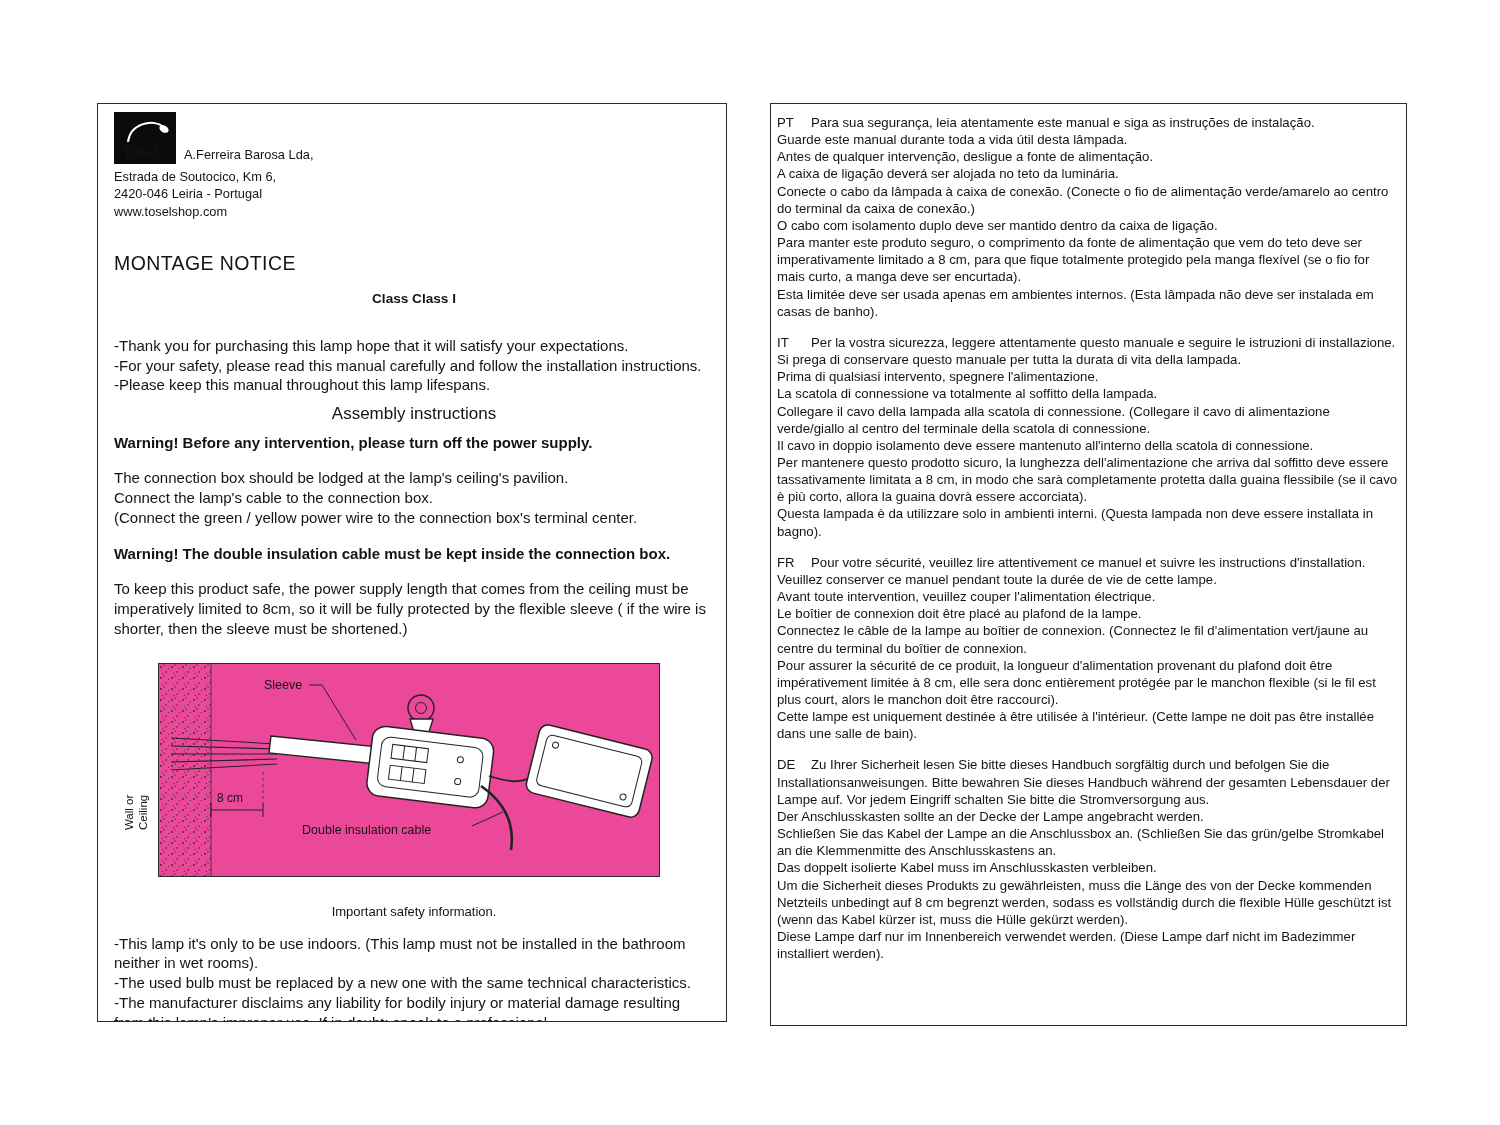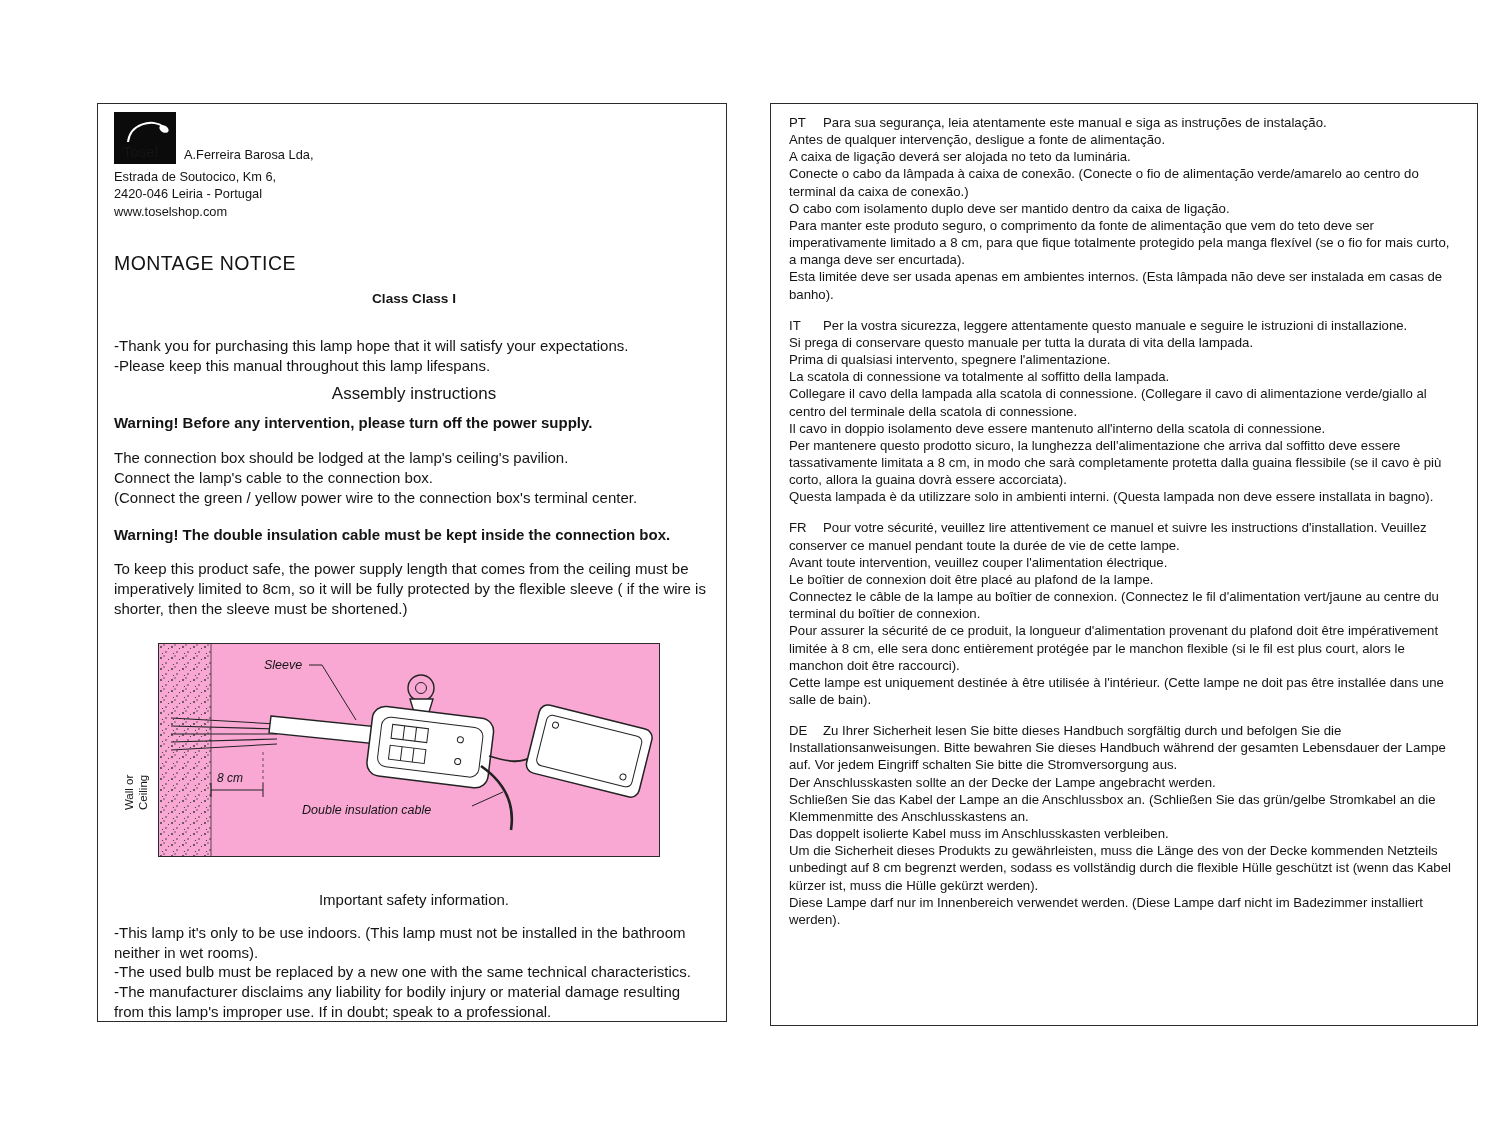--- a/index.html
+++ b/index.html
@@ -1,21 +1,21 @@
 <!DOCTYPE html>
 <html><head>
 <meta charset="utf-8">
 <style>
   * { margin:0; padding:0; box-sizing:border-box; }
   html,body { width:1500px; height:1125px; background:#ffffff; }
   body { font-family:"Liberation Sans", sans-serif; color:#141414; position:relative; }
 
   .panel { position:absolute; border:1px solid #2b2b2b; background:#fff; overflow:hidden; }
   .panel-left  { left:97px;  top:103px; width:630px; height:919px; padding:8px 12px 10px 16px; }
-  .panel-right { left:770px; top:103px; width:708px; height:923px; padding:10px 18px; }
+  .panel-right { left:770px; top:103px; width:637px; height:923px; padding:10px 6px; }
 
   
   .brand-row { display:flex; align-items:flex-end; gap:8px; }
   .logo-box { width:62px; height:52px; background:#0b0b0b; display:block; }
   .company-name { font-size:12.8px; padding-bottom:2px; }
   .address { font-size:12.8px; line-height:1.35; margin-top:4px; }
 
   .doc-title { font-size:19.5px; letter-spacing:0.4px; margin-top:32px; }
   .doc-subtitle { text-align:center; font-size:13.6px; font-weight:bold; margin-top:16px; }
 
@@ -23,25 +23,25 @@
   .intro { margin-top:30px; }
   .section-heading { text-align:center; font-size:17px; margin-top:9px; }
   .bold-line { font-size:15px; line-height:1.32; font-weight:bold; }
   .warning-1 { margin-top:9px; }
   .connection { margin-top:15px; }
   .warning-2 { margin-top:17px; }
   .safety-para { margin-top:15px; width:592px; }
 
   
   .diagram-wrap { position:relative; margin-top:24px; padding-left:44px; height:216px; }
-  .diagram-box { width:502px; height:214px; border:1px solid #2b2b2b; position:relative; background:#f9a8d4;font-style:italic; }
+  .diagram-box { width:502px; height:214px; border:1px solid #2b2b2b; position:relative; background:#ec4899; }
   .wall-label { position:absolute; left:-6px; bottom:52px; width:56px; text-align:center;
                 font-size:11.5px; line-height:1.25; transform:rotate(-90deg); transform-origin:center; }
 
-  .safety-heading { margin-top:32px; font-size:15px; }
+  .safety-heading { margin-top:25px; font-size:13px; }
   .safety-list { margin-top:15px; width:600px; }
 
   
   .lang-section { font-size:13.2px; line-height:1.3; margin-bottom:14px; }
   .lang-code { display:inline-block; min-width:20px; margin-right:14px; }
 
   svg text { font-family:"Liberation Sans", sans-serif; fill:#141414; }
 </style>
 </head>
 <body>
@@ -61,20 +61,21 @@
     <div>Estrada de Soutocico, Km 6,</div>
     <div>2420-046 Leiria - Portugal</div>
     <div>www.toselshop.com</div>
   </div>
 
   <div class="doc-title">MONTAGE NOTICE</div>
   <div class="doc-subtitle">Class Class I</div>
 
   <div class="body-text intro">
       <div>-Thank you for purchasing this lamp hope that it will satisfy your expectations.</div>
+      <div>-For your safety, please read this manual carefully and follow the installation instructions.</div>
       <div>-Please keep this manual throughout this lamp lifespans.</div>
     </div>
 
   <div class="section-heading">Assembly instructions</div>
 
   <div class="bold-line warning-1">Warning! Before any intervention, please turn off the power supply.</div>
 
   <div class="body-text connection">
       <div>The connection box should be lodged at the lamp's ceiling's pavilion.</div>
       <div>Connect the lamp's cable to the connection box.</div>
@@ -171,20 +172,21 @@
       <div>-The manufacturer disclaims any liability for bodily injury or material damage resulting from this lamp's improper use. If in doubt; speak to a professional.</div>
     </div>
 
 </div>
 
 <div class="panel panel-right">
 
   <div class="lang-section">
     <div><span class="lang-code">PT</span><span>Para sua segurança, leia atentamente este manual e siga as instruções de instalação.</span></div>
     <div>
+        <div>Guarde este manual durante toda a vida útil desta lâmpada.</div>
         <div>Antes de qualquer intervenção, desligue a fonte de alimentação.</div>
         <div>A caixa de ligação deverá ser alojada no teto da luminária.</div>
         <div>Conecte o cabo da lâmpada à caixa de conexão. (Conecte o fio de alimentação verde/amarelo ao centro do terminal da caixa de conexão.)</div>
         <div>O cabo com isolamento duplo deve ser mantido dentro da caixa de ligação.</div>
         <div>Para manter este produto seguro, o comprimento da fonte de alimentação que vem do teto deve ser imperativamente limitado a 8 cm, para que fique totalmente protegido pela manga flexível (se o fio for mais curto, a manga deve ser encurtada).</div>
         <div>Esta limitée deve ser usada apenas em ambientes internos. (Esta lâmpada não deve ser instalada em casas de banho).</div>
       </div>
   </div>
 
   <div class="lang-section">

